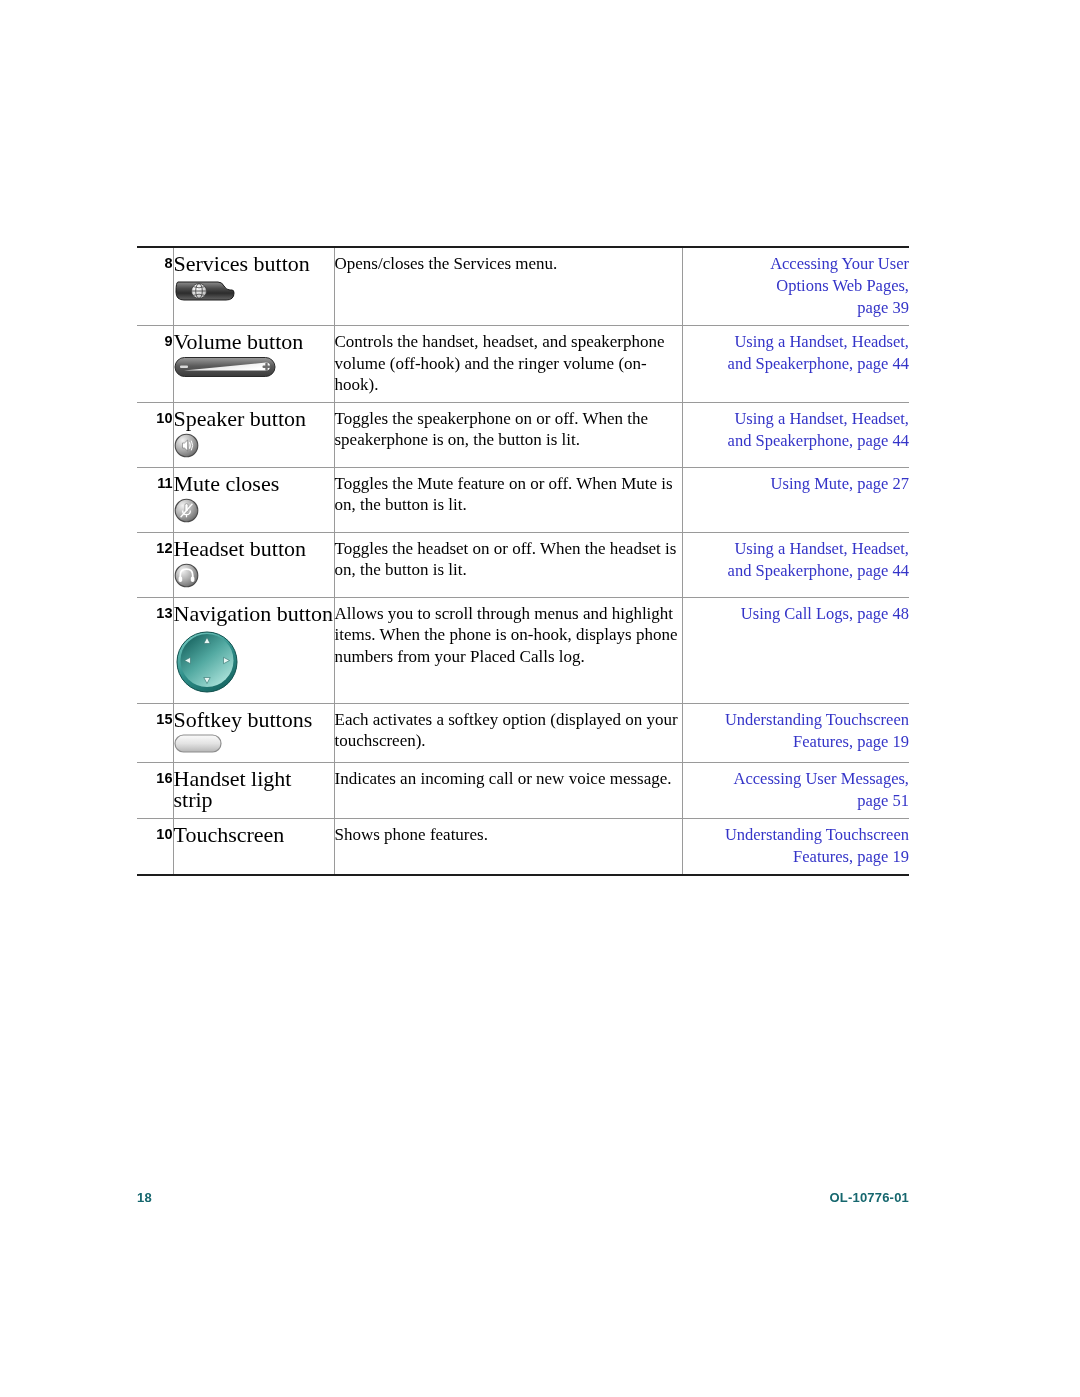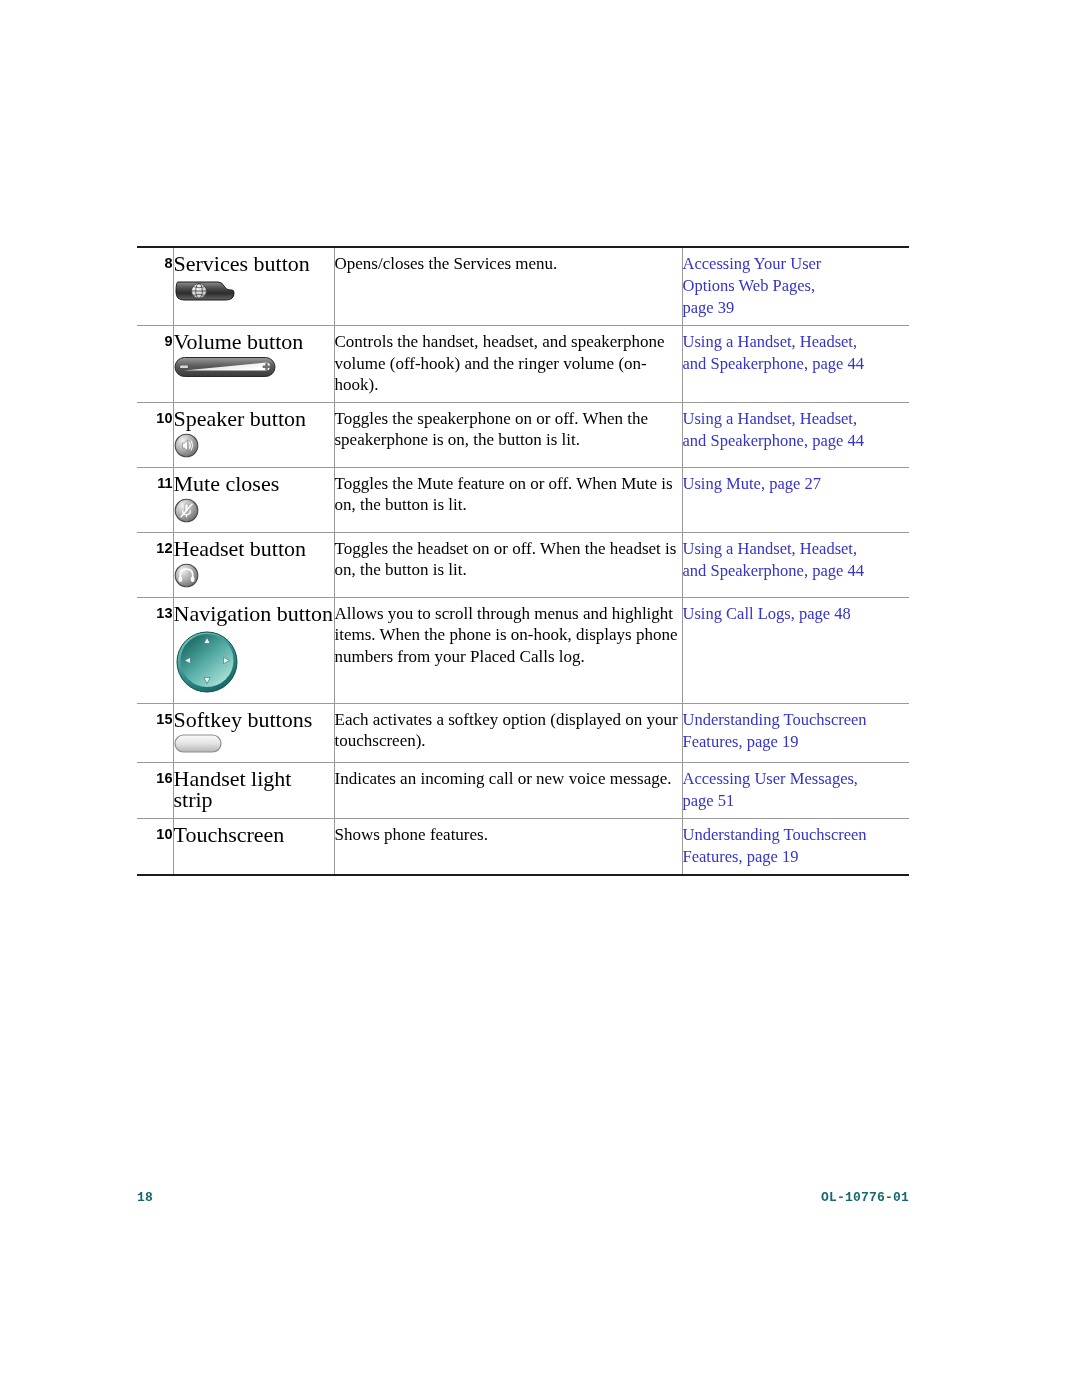--- a/index.html
+++ b/index.html
@@ -73,33 +73,33 @@
     margin-left: 32px;
   }
   td.xref {
     border-left: 1px solid #9a9a9a;
     padding-left: 10px;
     padding-right: 6px;
     font-size: 16.5px;
     line-height: 22px;
     color: #3434c8;
   }
-  .xref-line { display: block; white-space: nowrap; }
+  .xref-line { display: block; white-space: nowrap; text-align: right; }
 
   
   .icon-wrap { margin-top: 4px; }
 
   
   .footer {
     position: absolute;
     left: 137px;
     top: 1190px;
     width: 772px;
     height: 22px;
-    font-family: Liberation Mono, monospace;
+    font-family: Liberation Sans, sans-serif;
     font-weight: bold;
     font-size: 13px;
     color: #16676e;
   }
   .footer .page-no {
     position: absolute;
     left: 0;
     top: 0;
     letter-spacing: 0.2px;
   }

